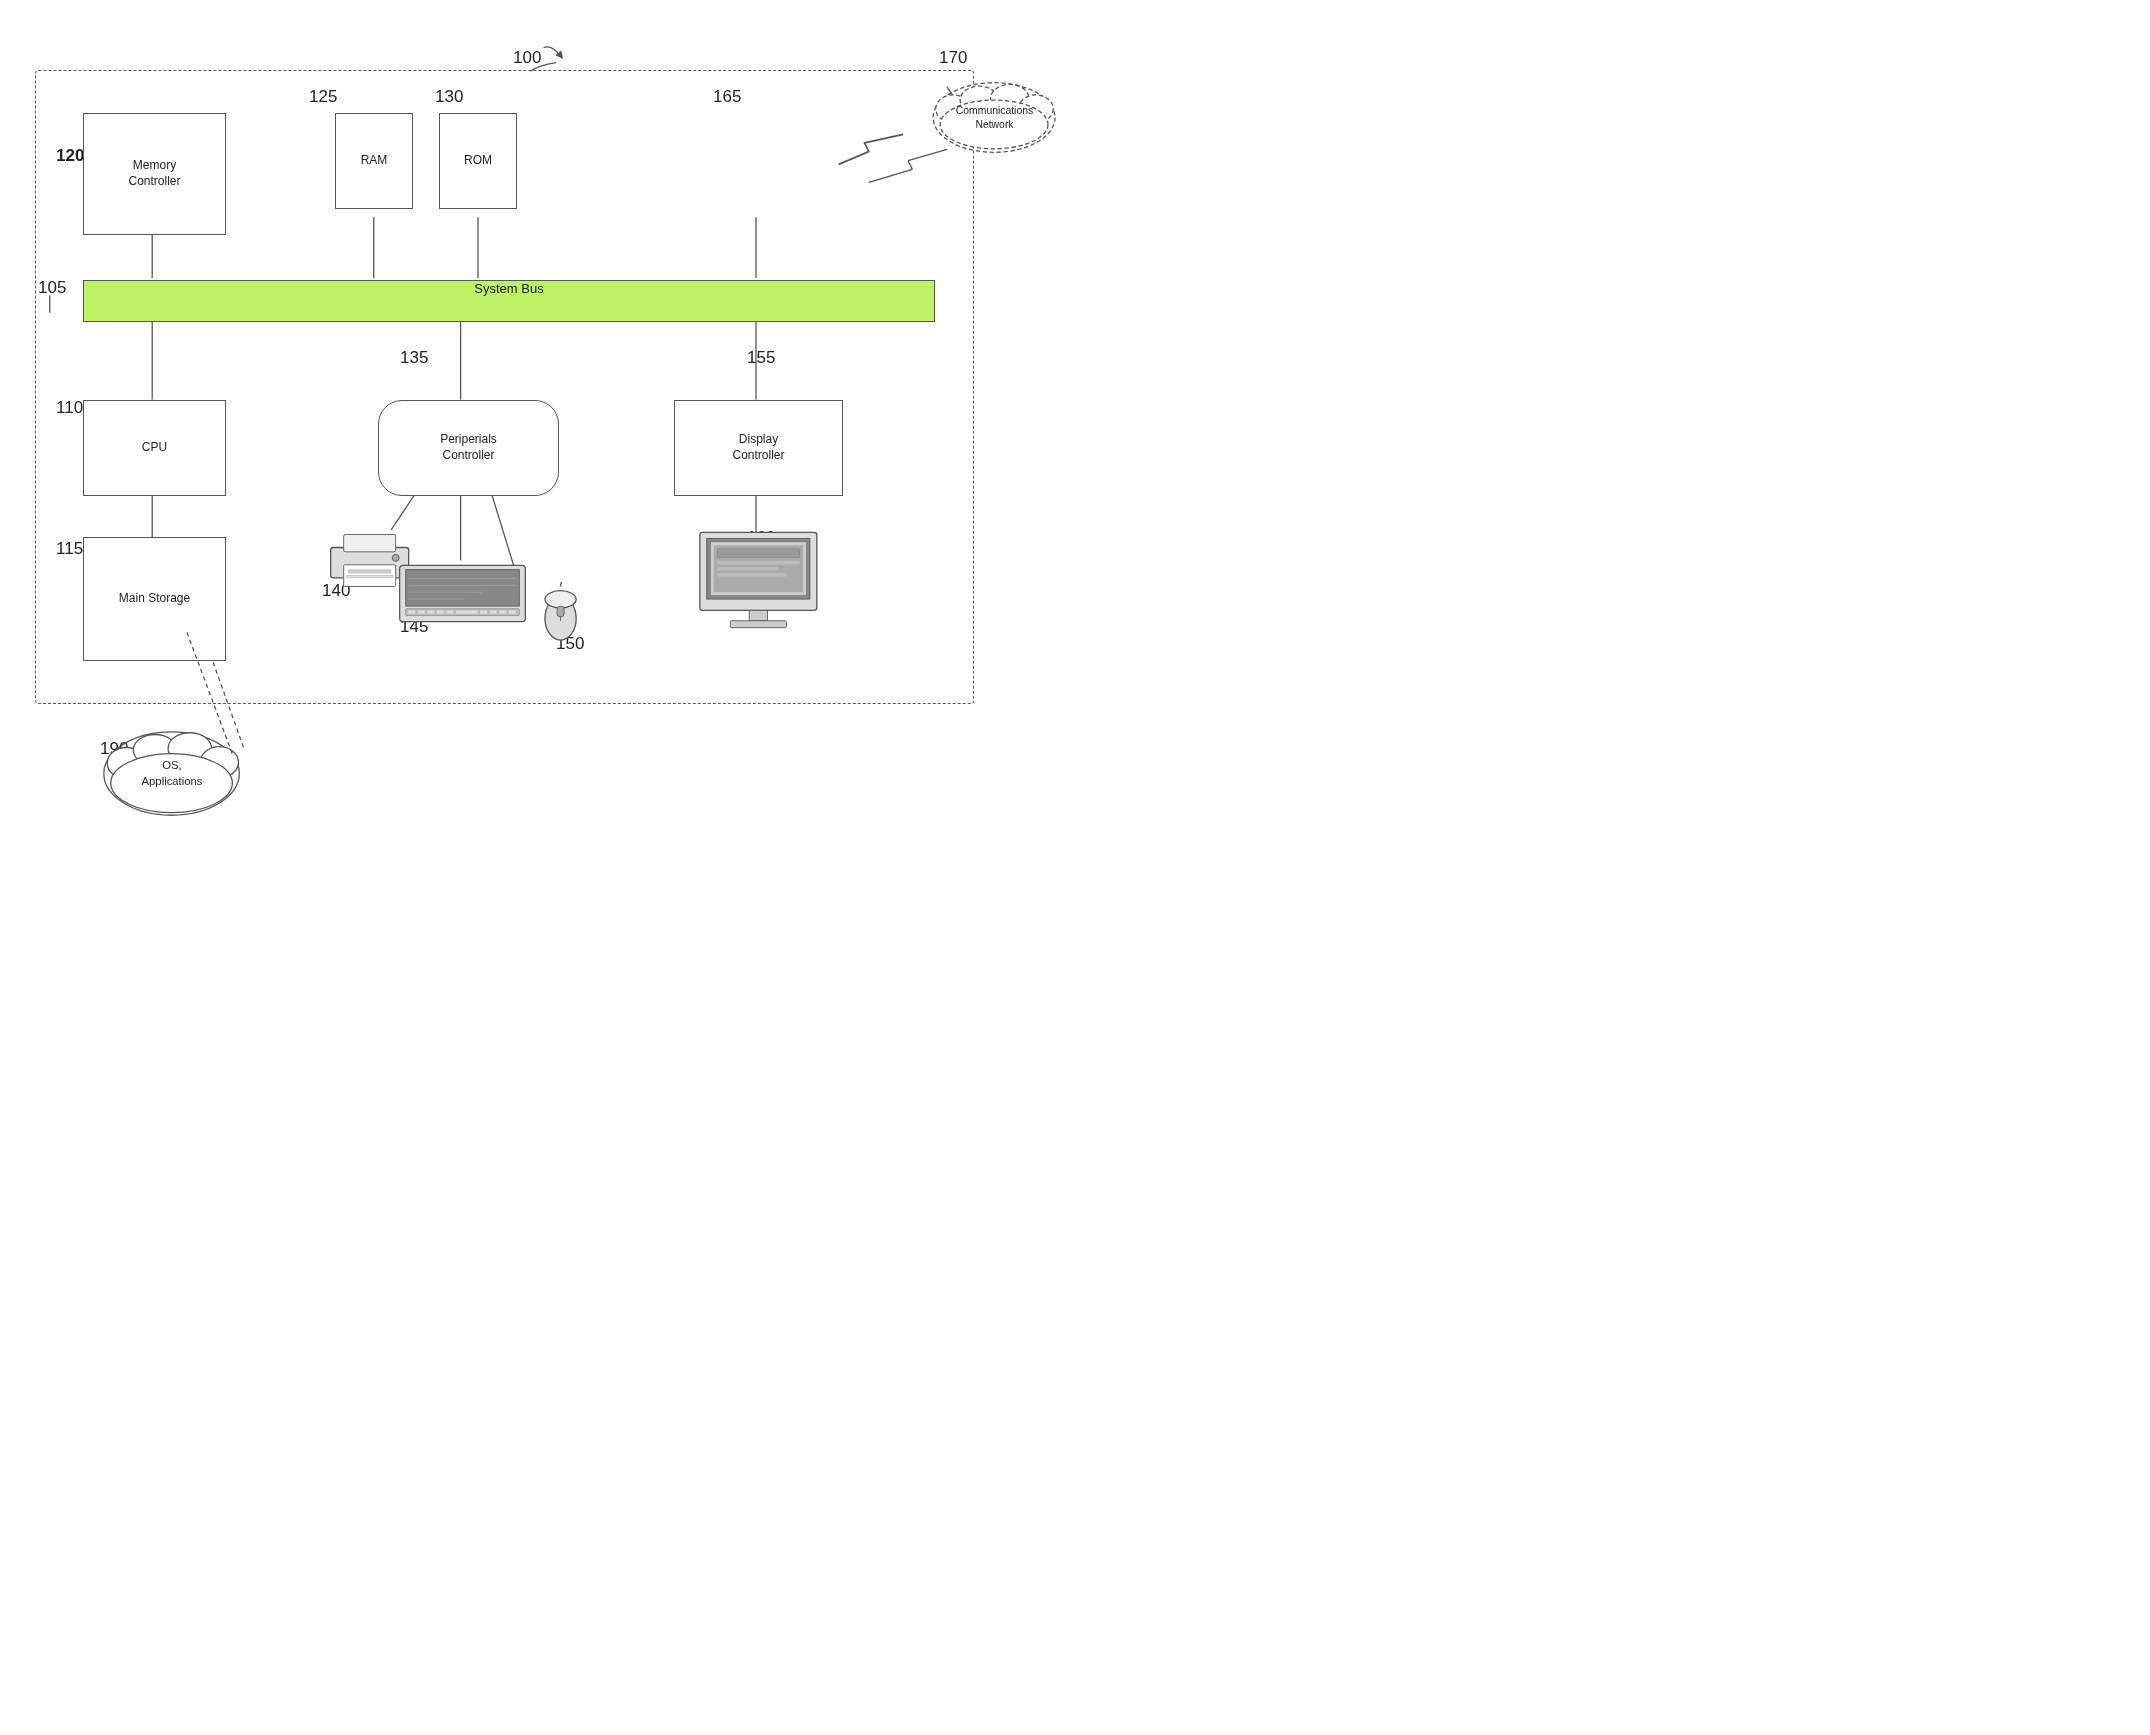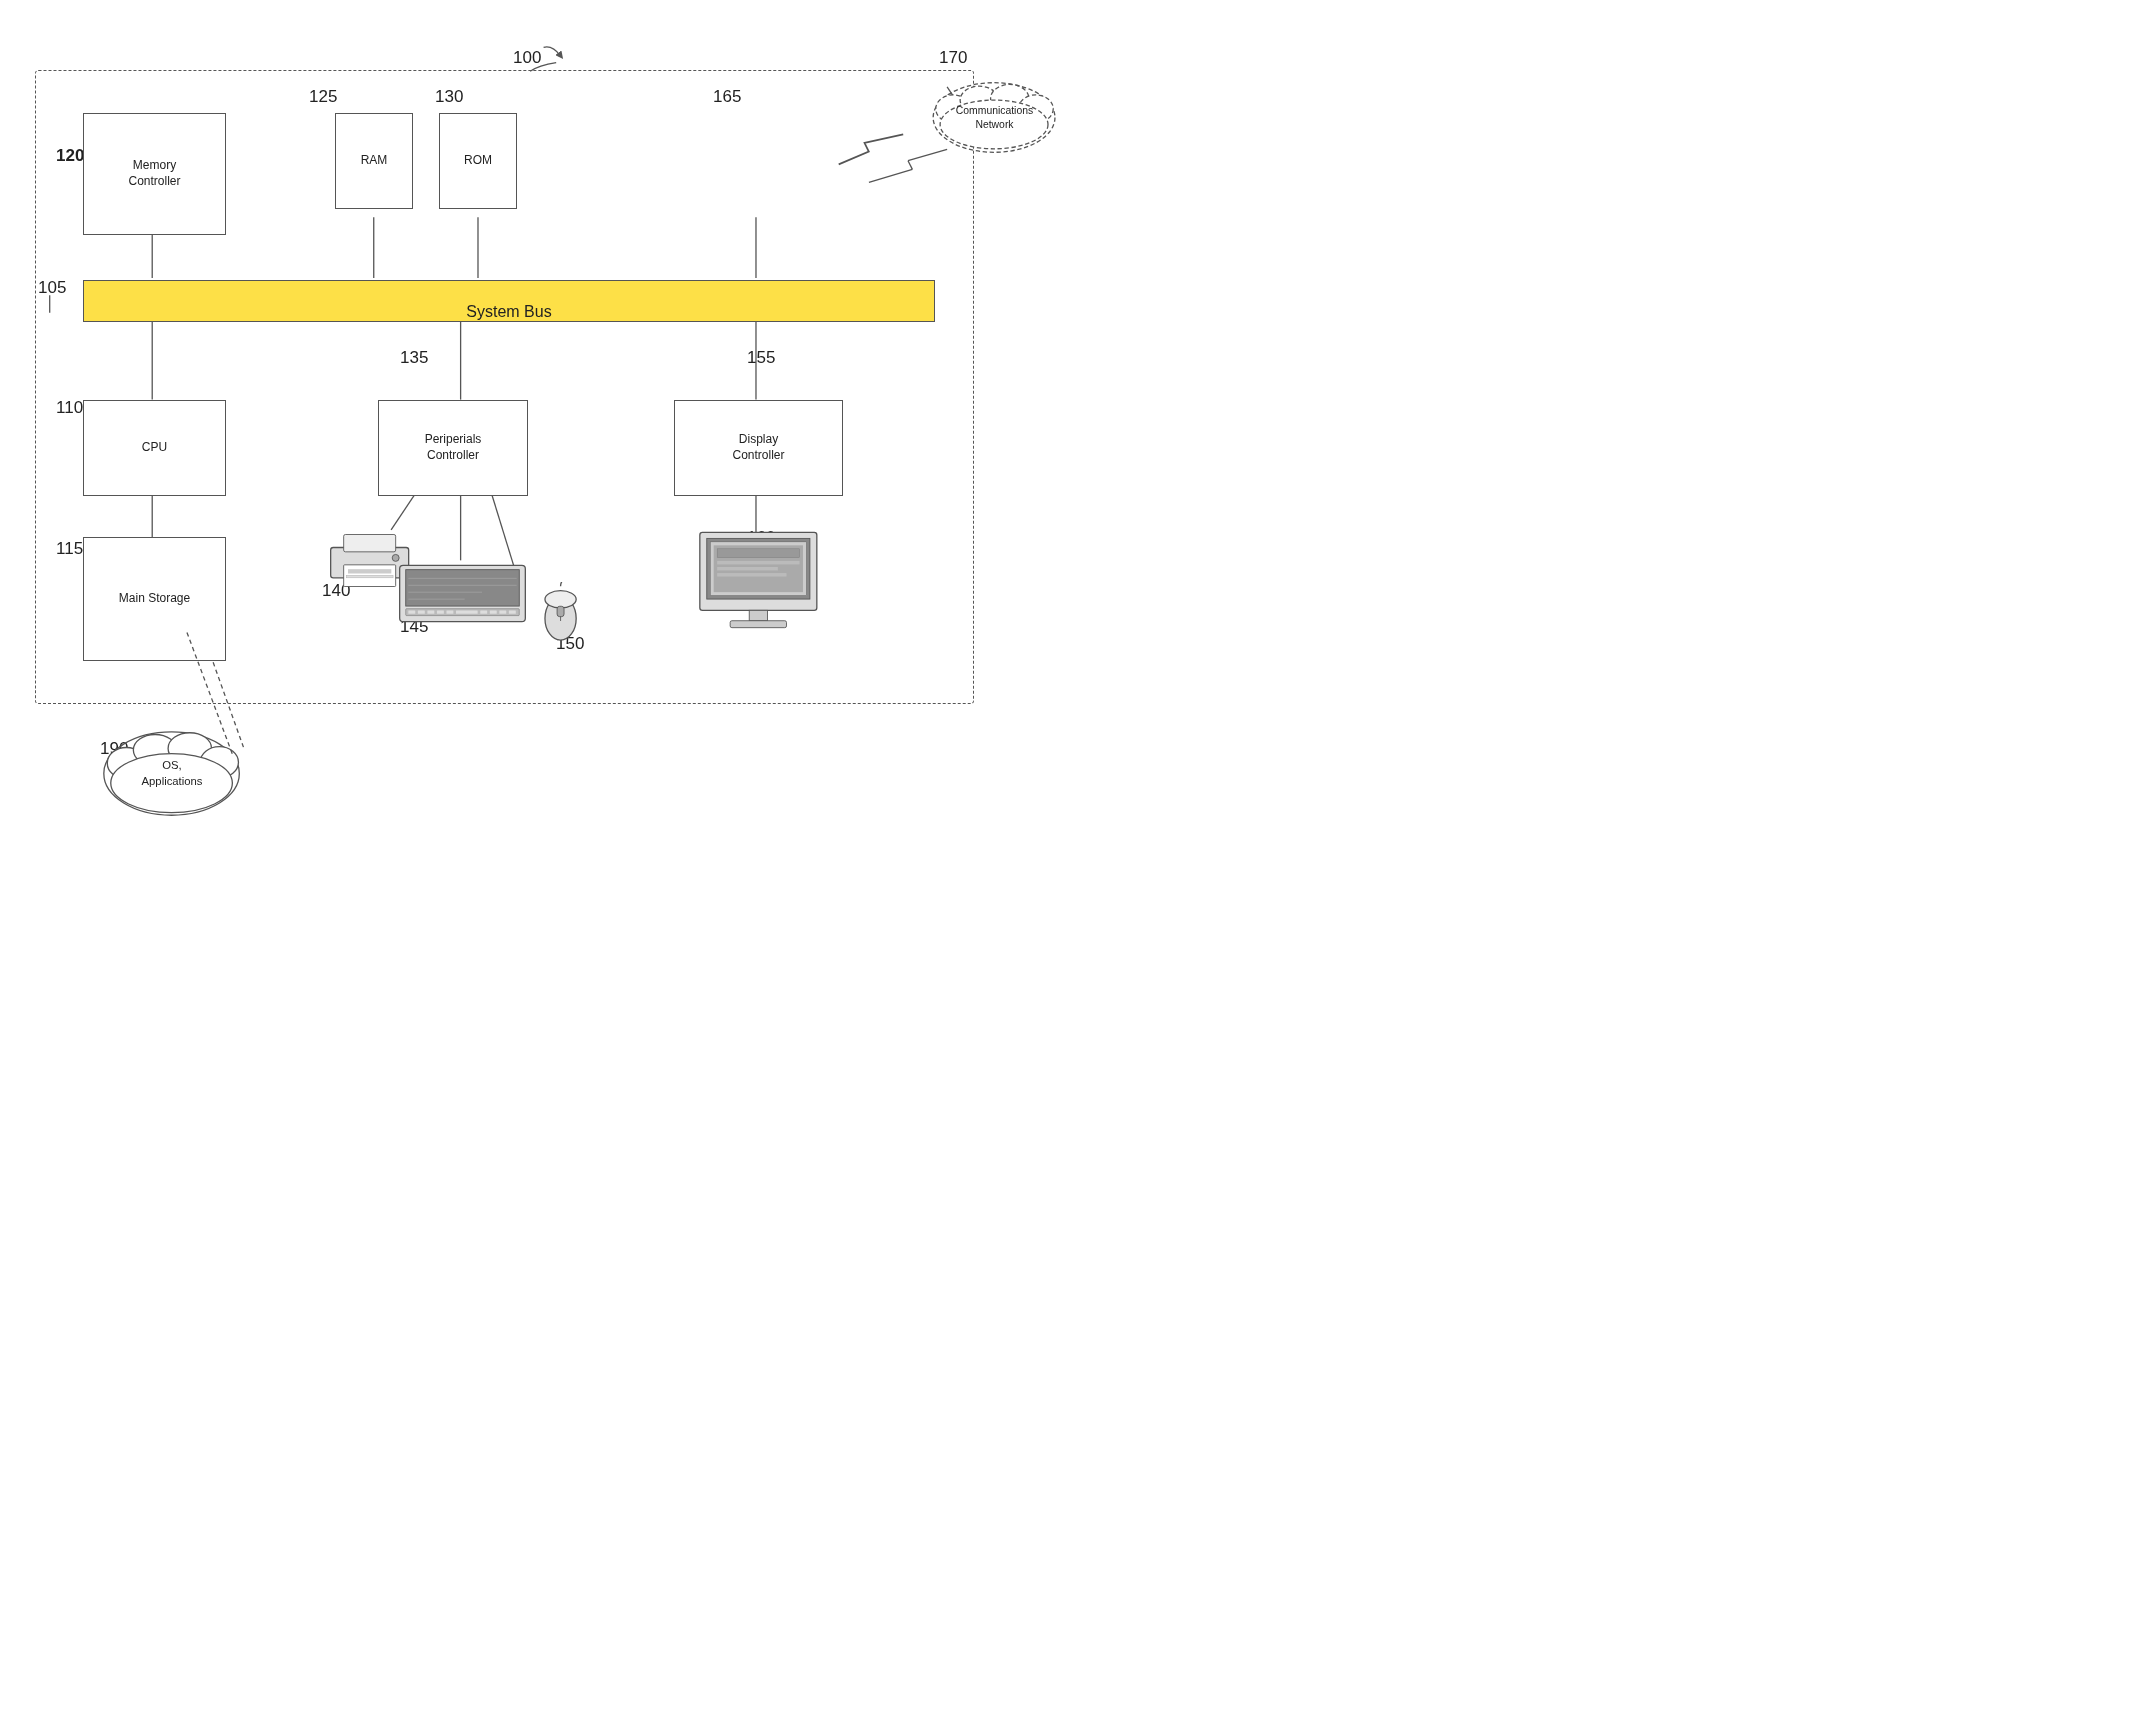--- a/index.html
+++ b/index.html
@@ -50,25 +50,25 @@
       font-size: 12px;
       font-family: Arial, sans-serif;
       color: #222;
       line-height: 1.3;
     }
 
     
     .system-bus {
       position: absolute;
       border: 1.3px solid #555;
-      background: #fde047;
+      background: #bef264;
       display: flex;
-      align-items: flex-end;
+      align-items: flex-start;
       justify-content: center;
-      font-size: 16px;
+      font-size: 13px;
       font-family: Arial, sans-serif;
       color: #222;
     }
 
     
     .lines-svg {
       position: absolute;
       top: 0;
       left: 0;
       width: 1075px;
@@ -190,21 +190,21 @@
 
 
   <div class="system-bus" style="left:83px; top:280px; width:852px; height:42px;">
     <span>System Bus</span>
   </div>
 
   <div class="comp-box" style="left:83px; top:400px; width:143px; height:96px;">
     <span>CPU</span>
   </div>
 
-  <div class="comp-box" style="left:378px; top:400px; width:150px; height:96px;">
+  <div class="comp-box" style="left:378px; top:400px; width:181px; height:96px;border-radius:24px;">
     <span>Periperials<br>Controller</span>
   </div>
 
   <div class="comp-box" style="left:674px; top:400px; width:169px; height:96px;">
     <span>Display<br>Controller</span>
   </div>
 
   <div class="comp-box" style="left:83px; top:537px; width:143px; height:124px;">
     <span>Main Storage</span>
   </div>

